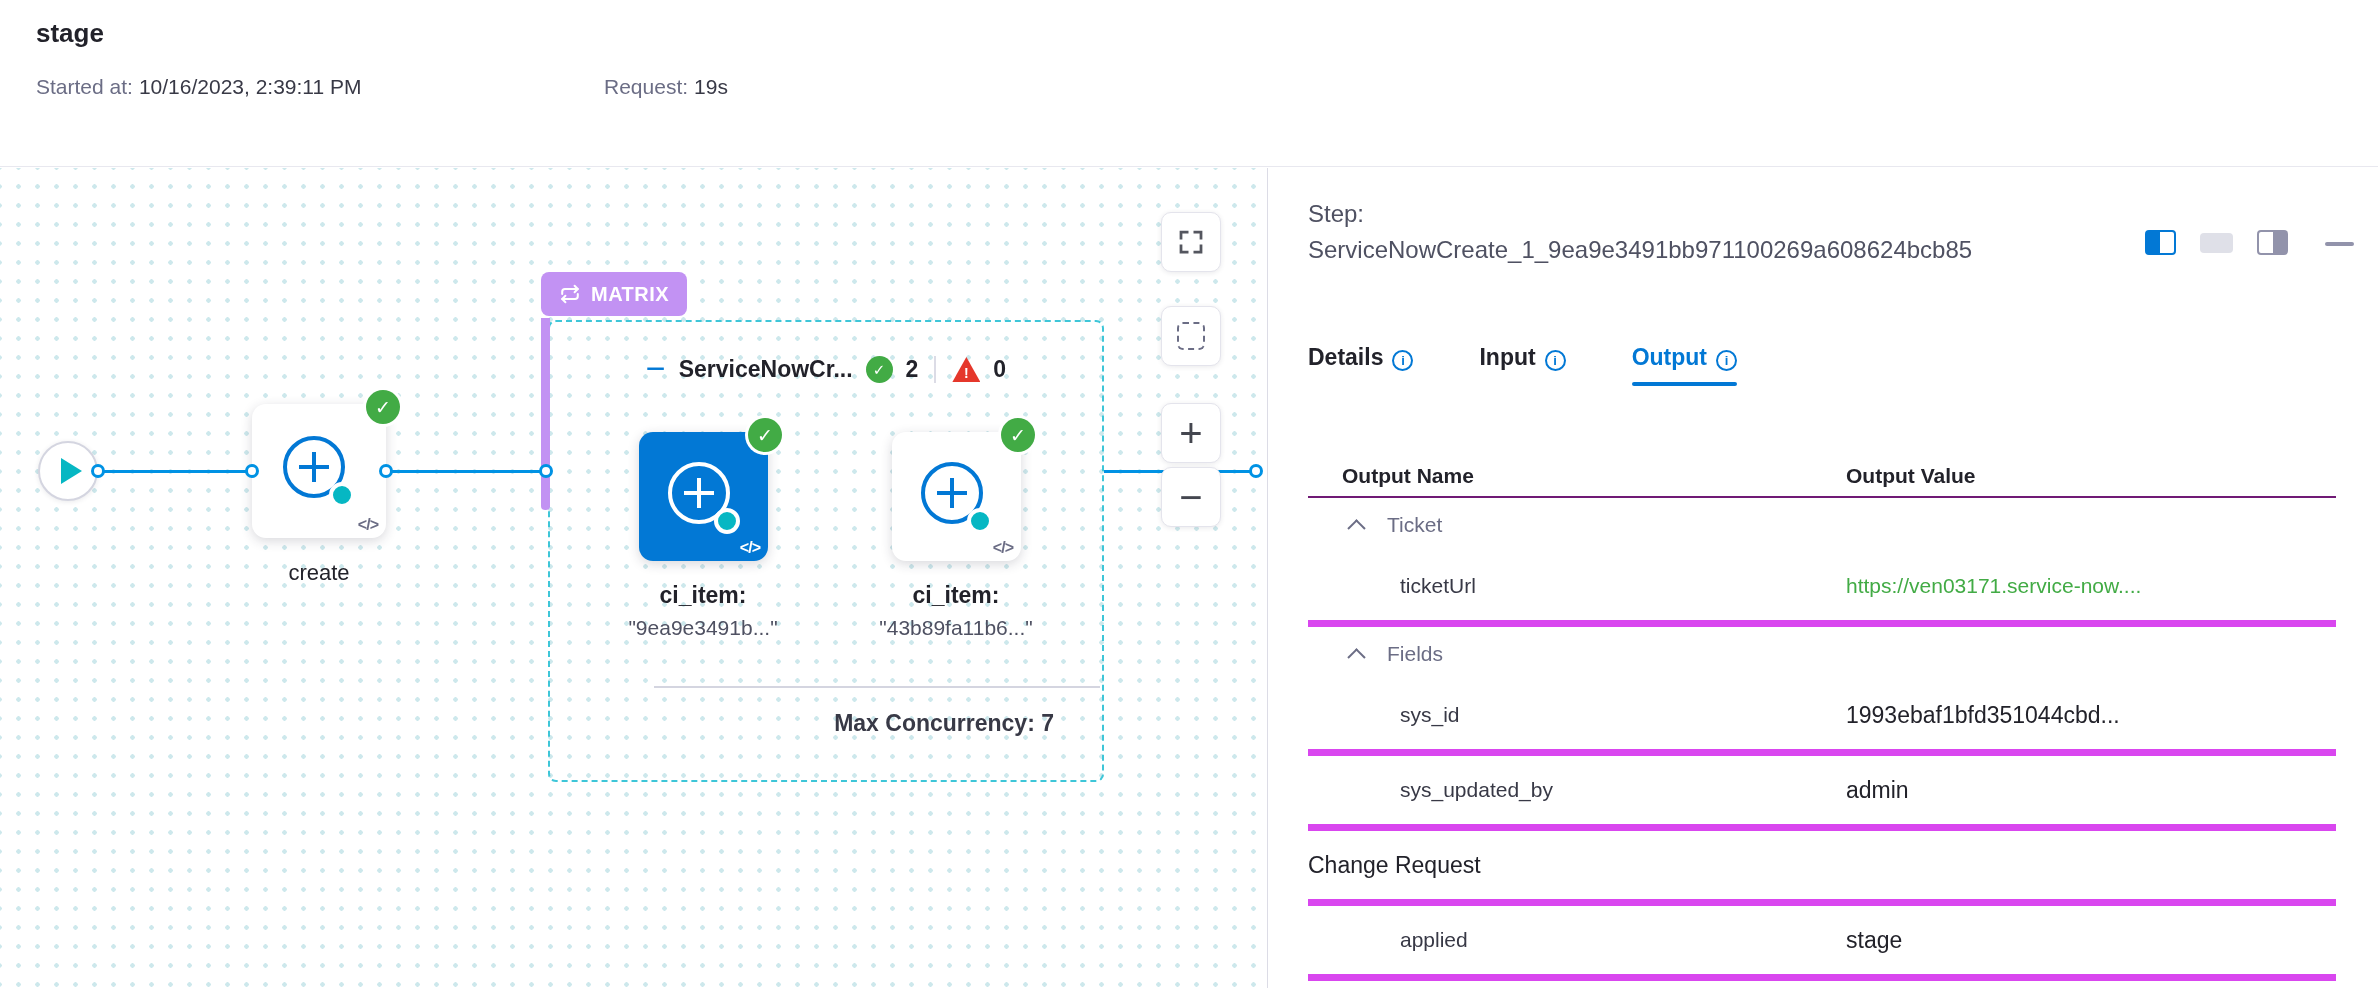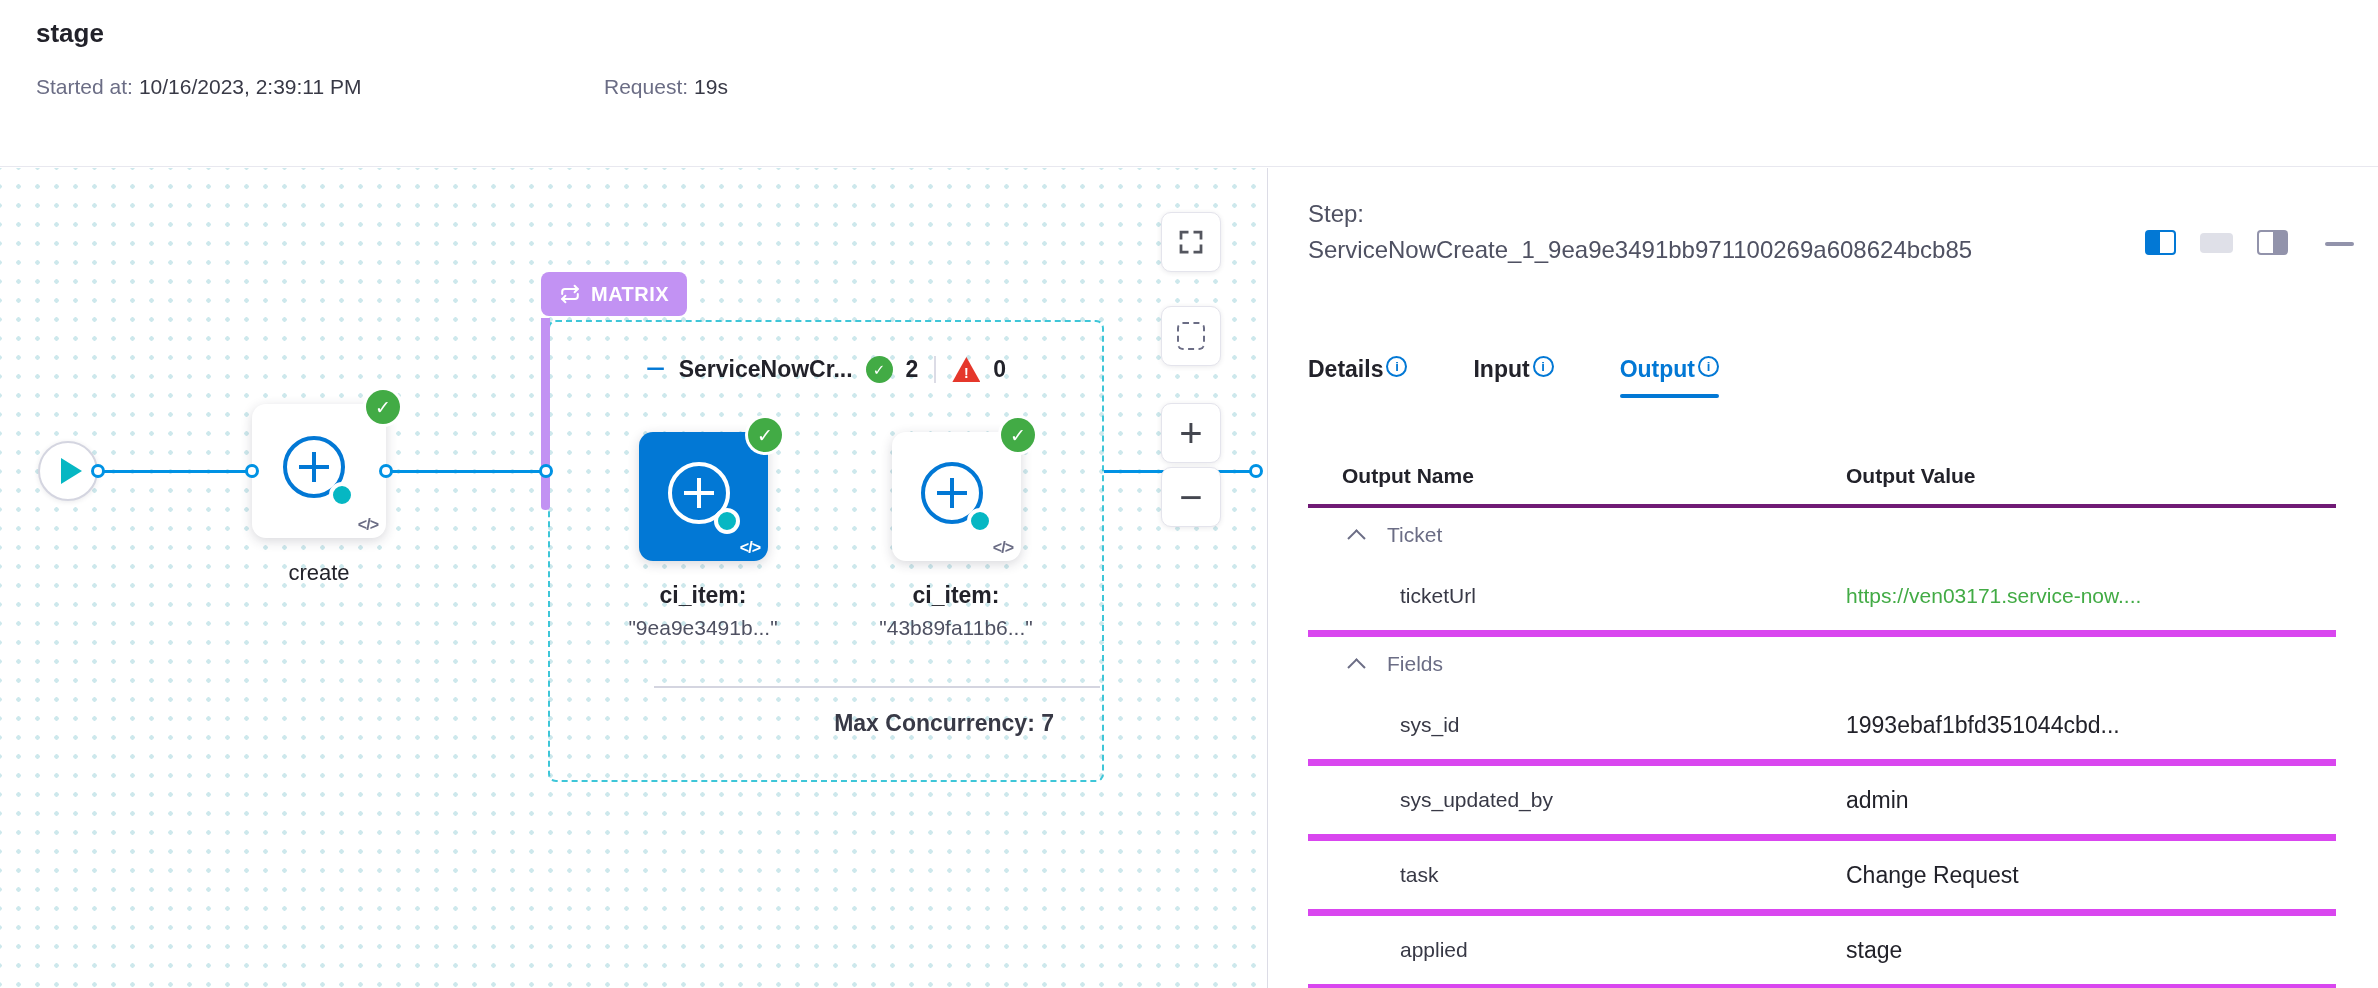--- a/index.html
+++ b/index.html
@@ -105,29 +105,29 @@
   .step-title { position:absolute; left:40px; top:28px; width:680px; font-size:24px; line-height:36px; font-weight:500; color:#4f5162; word-break:break-all; }
   .panel-icons { position:absolute; top:62px; right:90px; display:flex; align-items:center; gap:24px; }
   .pi-split-left  { width:31px; height:25px; border:2.5px solid #0278d5; border-radius:4px;
     background:linear-gradient(to right,#0278d5 50%,#fff 50%); cursor:pointer; }
   .pi-bottom { width:33px; height:20px; background:#dfe0e8; border-radius:4px; cursor:pointer; }
   .pi-split-right { width:31px; height:25px; border:2.5px solid #9293ab; border-radius:4px;
     background:linear-gradient(to right,#fff 50%,#9293ab 50%); cursor:pointer; }
   .panel-min { position:absolute; top:74px; right:24px; width:29px; height:3.5px; background:#9293ab; border-radius:2px; cursor:pointer; }
 
   .tabs { position:absolute; left:40px; top:176px; display:flex; gap:66px; }
-  .tab { display:flex; align-items:flex-start; gap:3px; font-size:23px; font-weight:600; color:#22222a;
-    padding-bottom:15px; position:relative; cursor:pointer;margin-top:12px; }
+  .tab { display:flex; align-items:flex-end; gap:9px; font-size:23px; font-weight:600; color:#22222a;
+    padding-bottom:15px; position:relative; cursor:pointer; }
   .tab.active { color:#0278d5; }
   .tab.active::after { content:""; position:absolute; left:0; right:0; bottom:0; height:4px; background:#0278d5; border-radius:2px; }
   .info-i { width:21px; height:21px; border:2px solid #0278d5; border-radius:50%; color:#0278d5;
     font-size:13px; font-weight:700; display:flex; align-items:center; justify-content:center; flex:none; }
 
   .out-table { position:absolute; left:40px; top:296px; width:1028px; }
-  .t-head { display:grid; grid-template-columns:538px 1fr; padding-bottom:16px; border-bottom:4px solid #701a75;
+  .t-head { display:grid; grid-template-columns:538px 1fr; padding-bottom:8px; border-bottom:2px solid #701a75;
     font-size:21px; font-weight:700; color:#22222a; }
   .t-head .c1 { padding-left:34px; }
   .row-section { display:flex; align-items:center; gap:24px; height:54px; padding-left:42px;
     font-size:21px; color:#6b6d85; font-weight:500; cursor:pointer; }
   .chev { width:13px; height:13px; border-left:2.5px solid #6b6d85; border-top:2.5px solid #6b6d85;
     transform:rotate(45deg) translate(2px,2px); flex:none; }
   .row-data { display:grid; grid-template-columns:538px 1fr; align-items:center; height:75px;
     border-bottom:7px solid #d946ef; }
   .row-data .name { padding-left:92px; font-size:21px; color:#383946; }
   .row-data .val  { font-size:23px; color:#22222a; }
@@ -297,21 +297,20 @@
 
     <div class="row-data">
       <div class="name">sys_id</div>
       <div class="val">1993ebaf1bfd351044cbd...</div>
     </div>
     <div class="row-data">
       <div class="name">sys_updated_by</div>
       <div class="val">admin</div>
     </div>
     <div class="row-data">
-      <div class="name">task</div>
       <div class="val">Change Request</div>
     </div>
     <div class="row-data">
       <div class="name">applied</div>
       <div class="val">stage</div>
     </div>
   </div>
 </div>
 
 </body></html>

